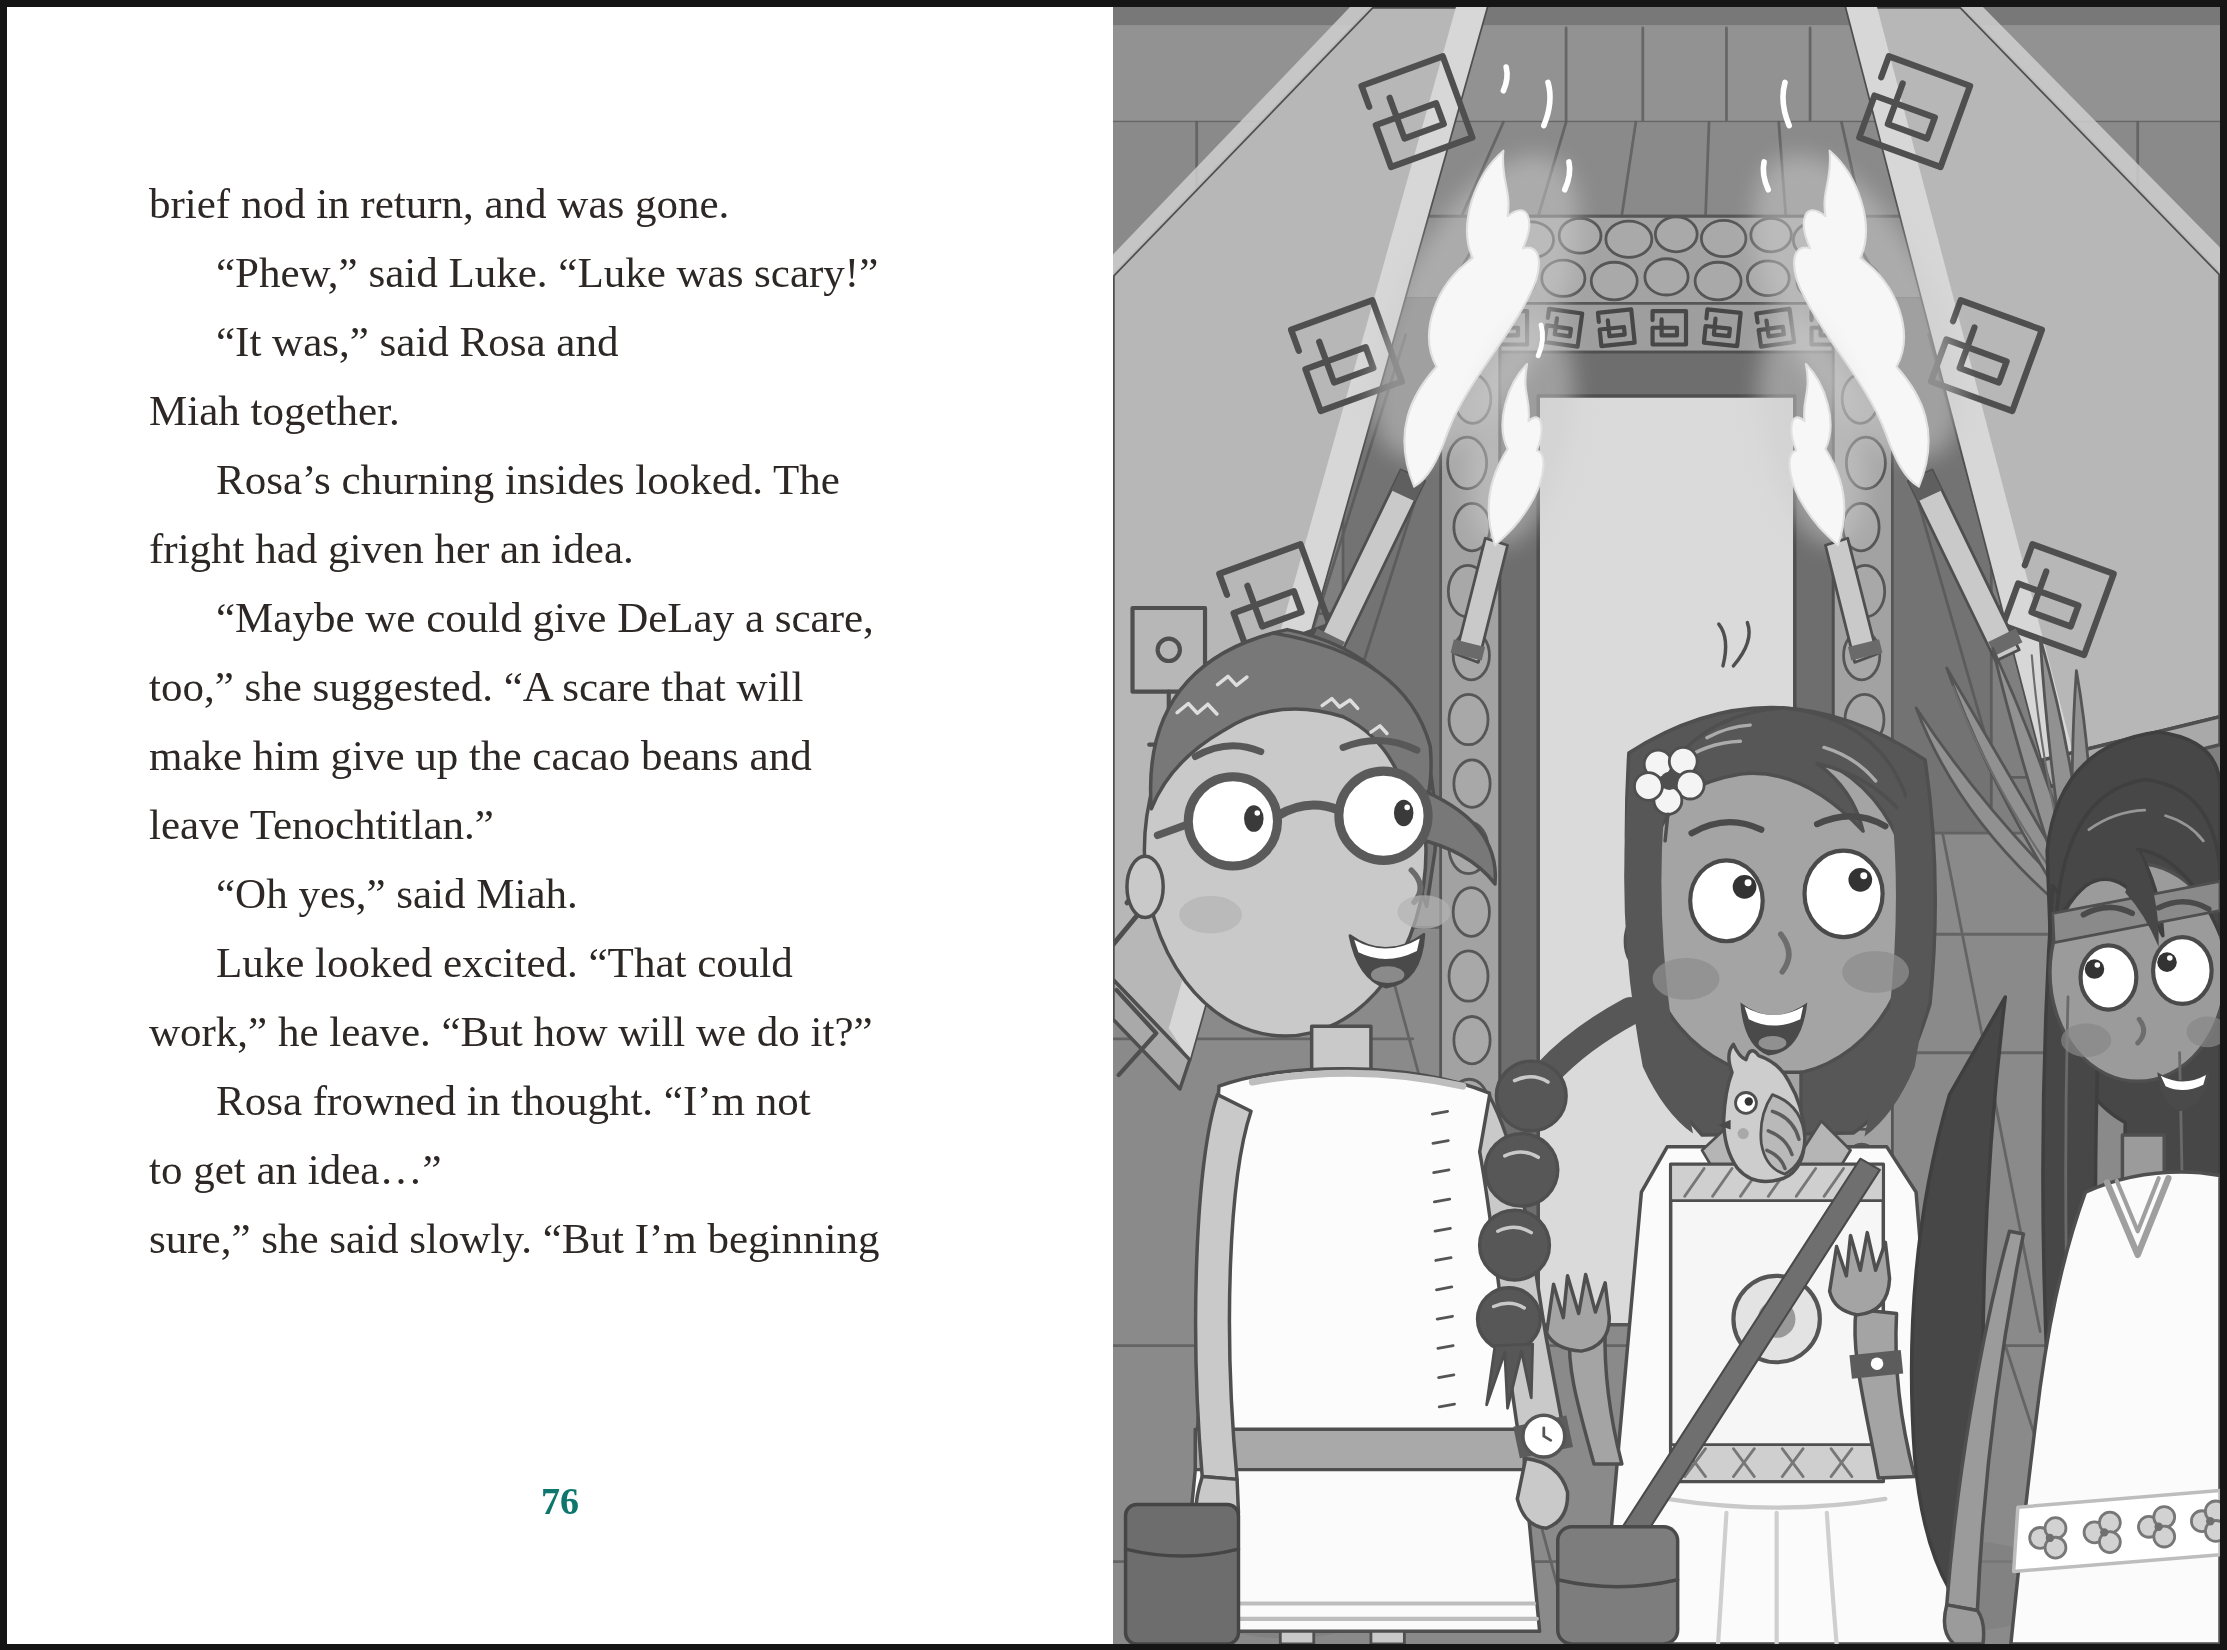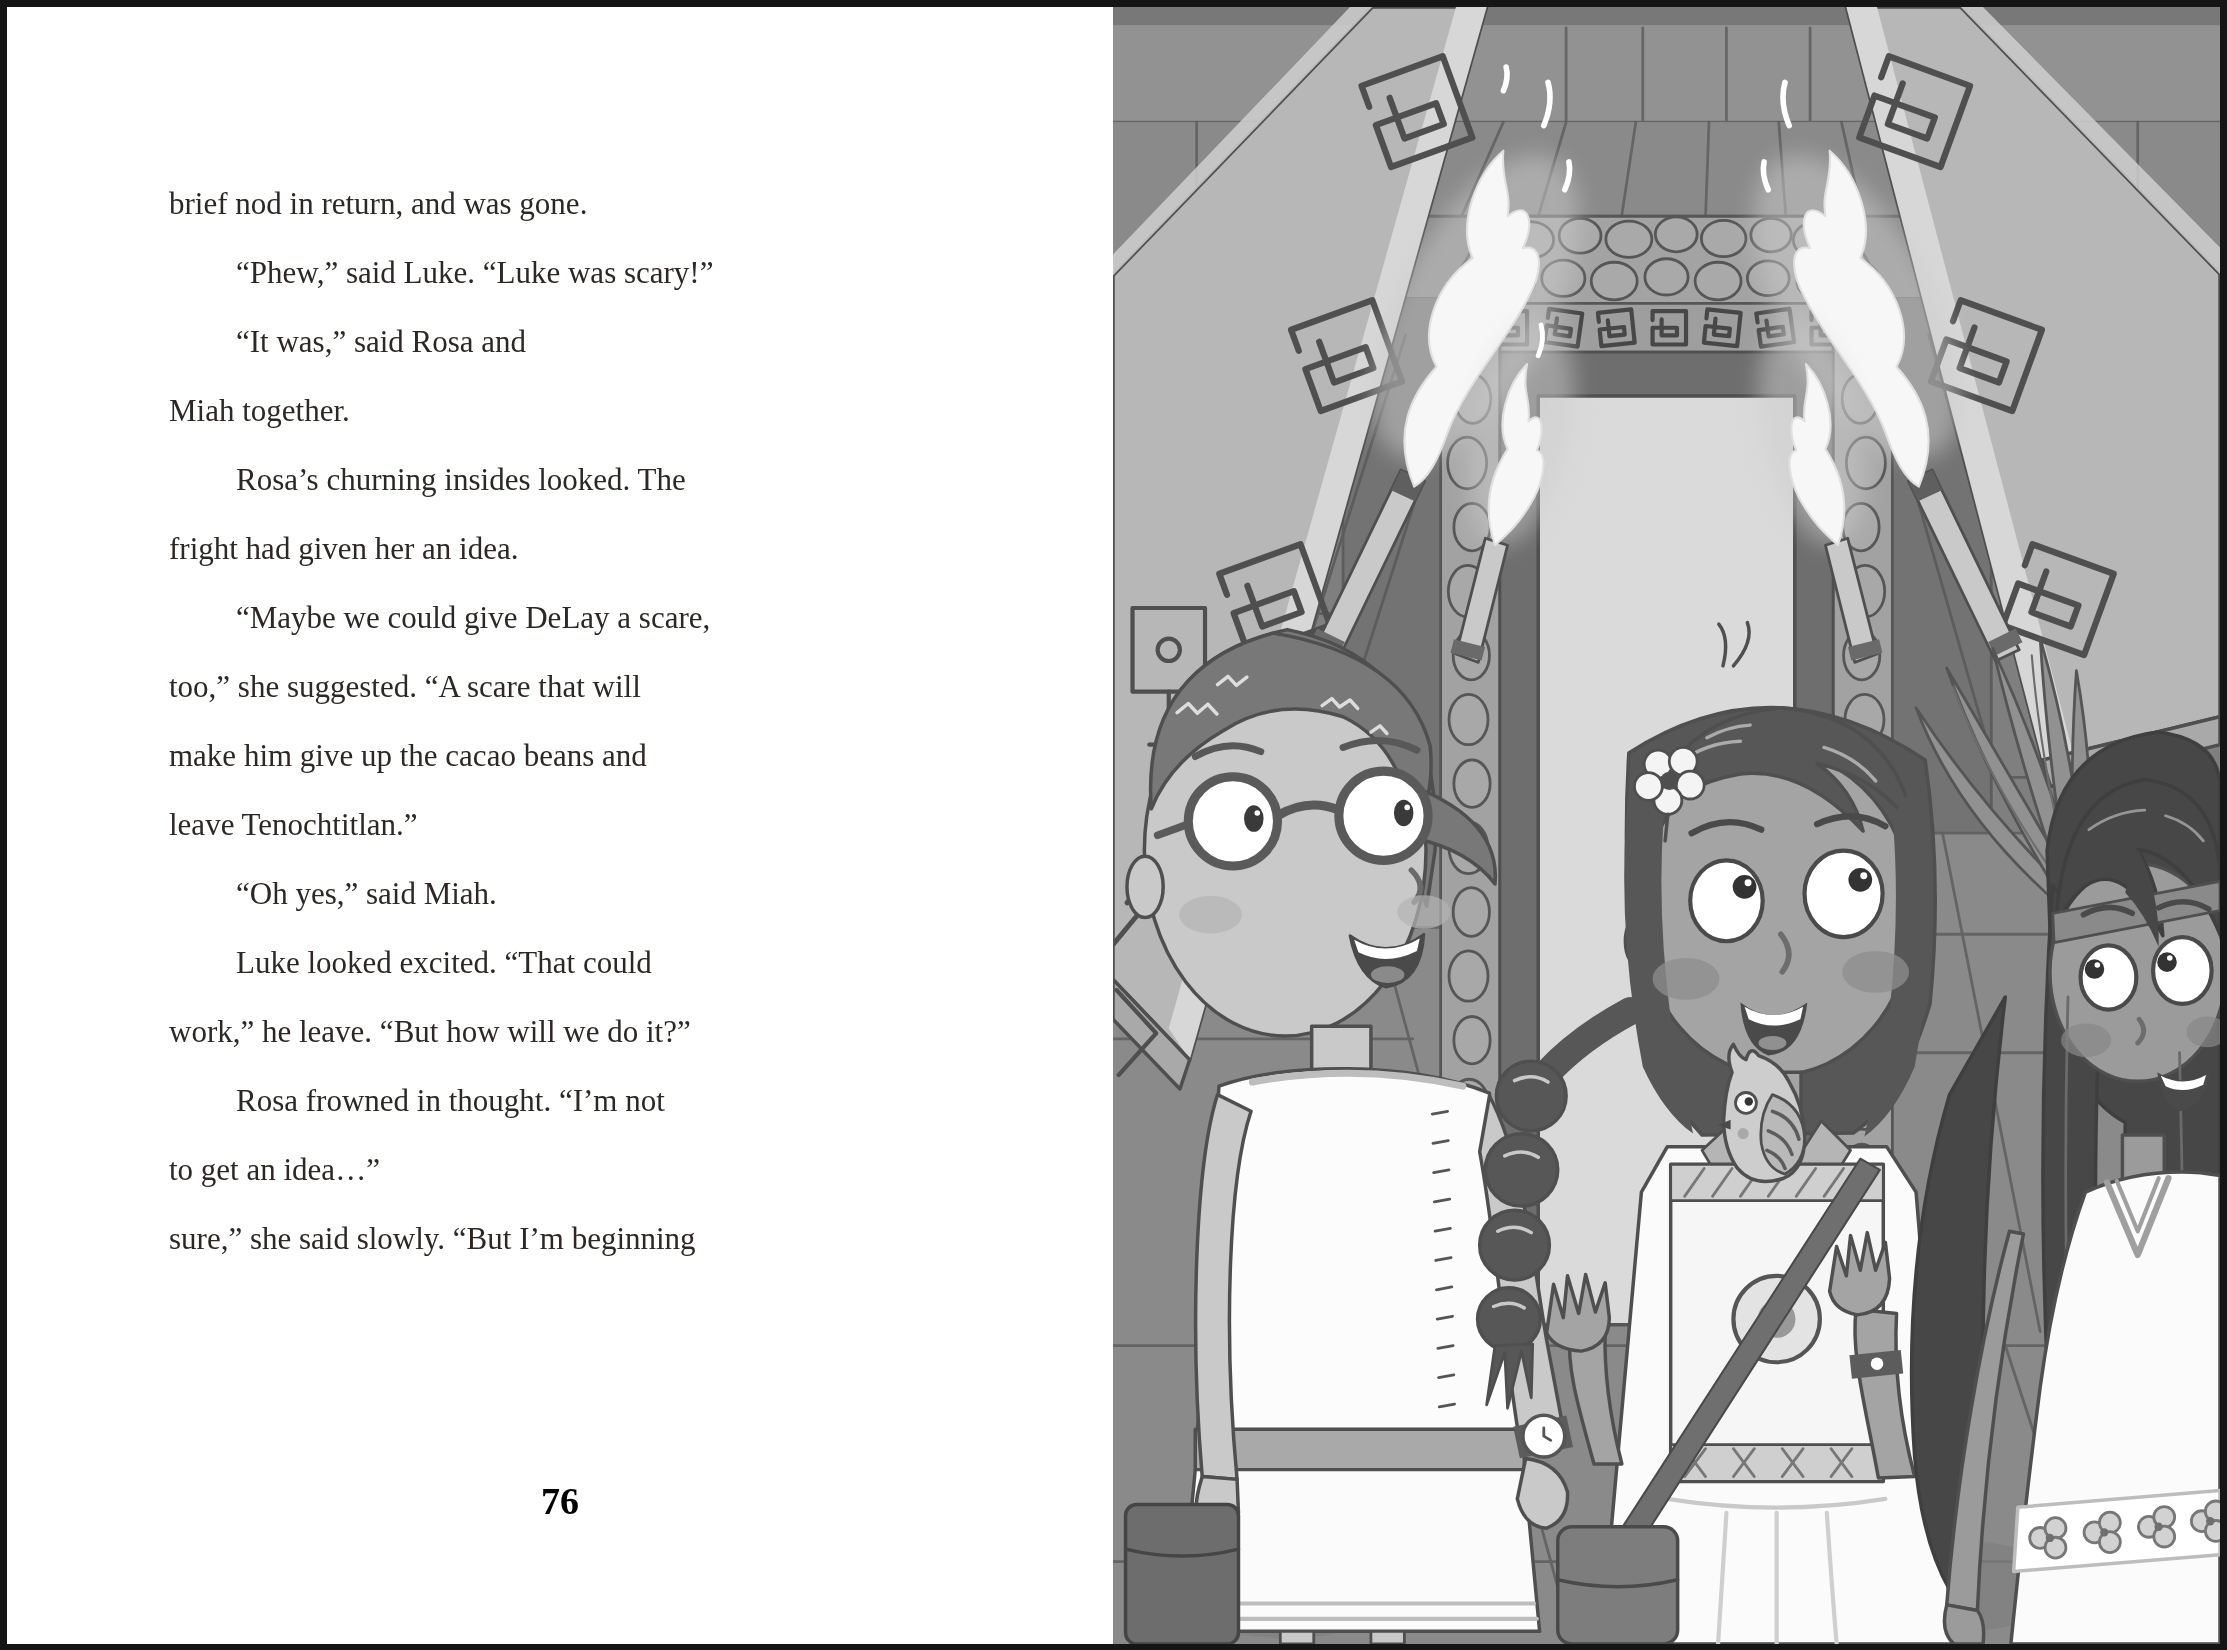--- a/index.html
+++ b/index.html
@@ -4,25 +4,25 @@
 <style>
   :root{
     --frame:#151515;
     --page-bg:#ffffff;
     --ink:#2d2825;
   }
   html,body{margin:0;padding:0;background:#444;}
   .sheet{position:relative;width:2227px;height:1651px;background:var(--frame);overflow:hidden;
          font-family:"Liberation Serif", serif;}
   .page-left{position:absolute;left:7px;top:7px;width:1106px;height:1637px;background:var(--page-bg);}
-  .story{position:absolute;left:162px;top:162px;width:823px;font-size:31px;line-height:69px;color:var(--ink);}
+  .story{position:absolute;left:142px;top:162px;width:823px;font-size:43px;line-height:69px;color:var(--ink);}
   .story .line{white-space:nowrap;}
   .story .line.indent{padding-left:67px;}
   .page-num{position:absolute;left:0;top:1472px;width:100%;text-align:center;
-            font-size:38px;font-weight:700;color:#000000;}
+            font-size:38px;font-weight:700;color:#0f766e;}
   .illo{position:absolute;left:1113px;top:7px;width:1107px;height:1637px;}
   svg *{stroke-linecap:round;stroke-linejoin:round;}
 </style>
 </head>
 <body>
 
 <div class="sheet">
 
   <div class="page-left">
     <div class="story">

